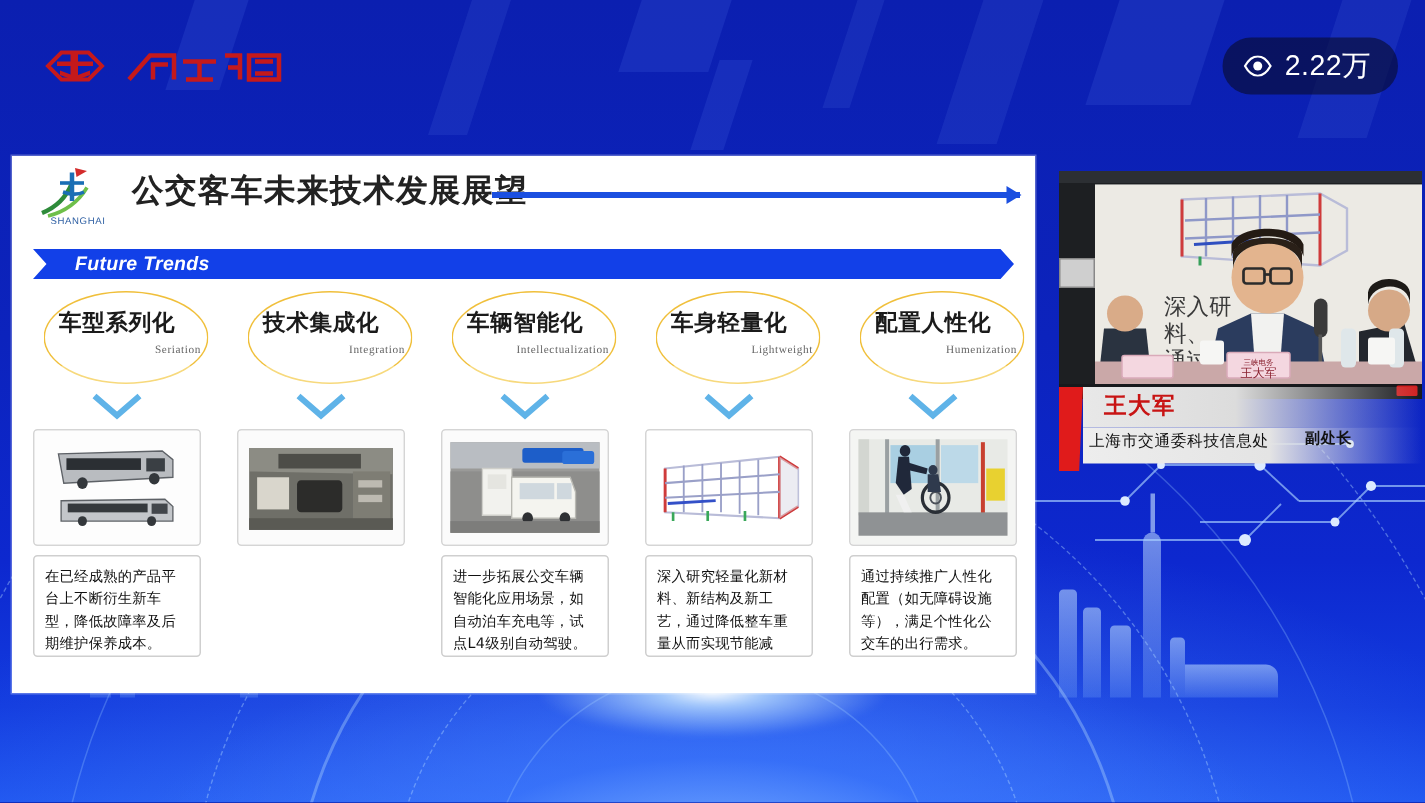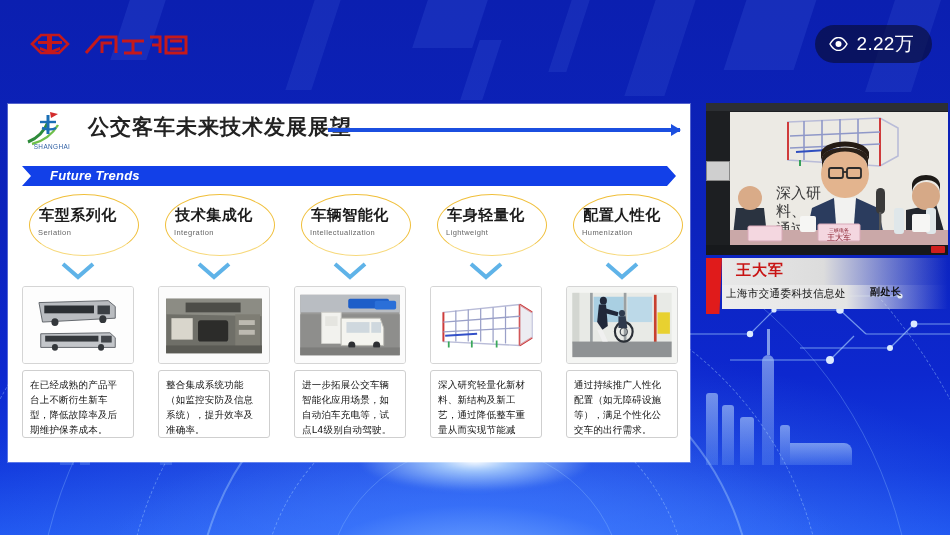--- a/index.html
+++ b/index.html
@@ -111,43 +111,43 @@
     position:absolute; left:7px; top:0; width:110px; height:62px;
     border:1.6px solid #f0bf3a; border-radius:50%/50%;
     border-bottom-color:#f7d97c;
   }
   .bub-cn{
     position:absolute; left:0; right:0; top:12px; text-align:center;
     font-family:"DejaVu Sans","Liberation Sans",sans-serif;
     font-size:15px; font-weight:bold; color:#1b1b1b; letter-spacing:.5px;
   }
   .bub-en{
-    position:absolute; left:16px; right:0; top:34px; text-align:left;
-    font-size:7.5px; color:#666; letter-spacing:.4px;
+    position:absolute; left:16px; right:0; top:34px; text-align:right;
+    font-size:7.5px; color:#666; letter-spacing:.4px;font-family:Liberation Serif, serif;
   }
 
   .chev{ height:30px; display:flex; align-items:center; justify-content:center; }
 
   .photo{
     height:78px; border:1px solid #d5d5d5; border-radius:3px;
     background:#fbfbfb; position:relative; overflow:hidden;
   }
   .photo > svg, .photo > .ph{ position:absolute; inset:0; width:100%; height:100%; }
 
   .note{
     margin-top:6px; height:68px; border:1px solid #cfcfcf; border-radius:3px;
     padding:6px 12px 4px 7px;
     font-family:"DejaVu Sans","Liberation Sans",sans-serif;
     font-size:9.5px; line-height:15px; color:#111; letter-spacing:.2px;
     overflow:hidden;
   }
 
   
   #video{
-    position:absolute; left:706px; top:103px; width:242px; height:152px;
+    position:absolute; left:706px; top:114px; width:242px; height:152px;
     background:#1d1f22; z-index:7; overflow:hidden;
   }
   #video .vtop{ position:absolute; left:0; right:0; top:0; height:8px; background:#2c2f33; }
   #video .vbot{ position:absolute; left:0; right:0; bottom:0; height:10px; background:#17191c; }
   #video .screen{ position:absolute; left:24px; top:9px; right:0; bottom:10px; background:#e9e9e6; overflow:hidden; }
   #video .selfview{ position:absolute; left:0; top:58px; width:24px; height:20px; background:#cfcfcf; border:1px solid #888; }
   #video .recdot{ position:absolute; right:3px; bottom:2px; width:14px; height:7px; background:#cf1f1f; border-radius:1px; }
 
   
   #speaker{ position:absolute; left:706px; top:258px; width:242px; height:56px; z-index:7; }
@@ -331,21 +331,20 @@
           <path d="M8 12 L116 12 L116 30 L8 28 Z" fill="#8c8c84"></path>
           <rect x="30" y="16" width="62" height="10" fill="#4d4d48"></rect>
           <rect x="14" y="32" width="24" height="22" fill="#d9d6cc"></rect>
           <rect x="44" y="34" width="34" height="22" rx="3" fill="#2c2c2a"></rect>
           <rect x="86" y="28" width="28" height="38" fill="#7e7d74"></rect>
           <rect x="90" y="34" width="18" height="5" fill="#bdbab1"></rect>
           <rect x="90" y="44" width="18" height="5" fill="#bdbab1"></rect>
           <rect x="8" y="60" width="108" height="8" fill="#5a5a54"></rect>
         </svg>
       </div>
-      <div class="note">整合集成系统功能（如监控安防及信息系统），提升效率及准确率。</div>
     </div>
 
     <div class="col">
       <div class="bubble">
         <div class="ring"></div>
         <div class="bub-cn">车辆智能化</div>
         <div class="bub-en">Intellectualization</div>
       </div>
       <div class="chev">
         <svg width="34" height="18" viewBox="0 0 34 18">

